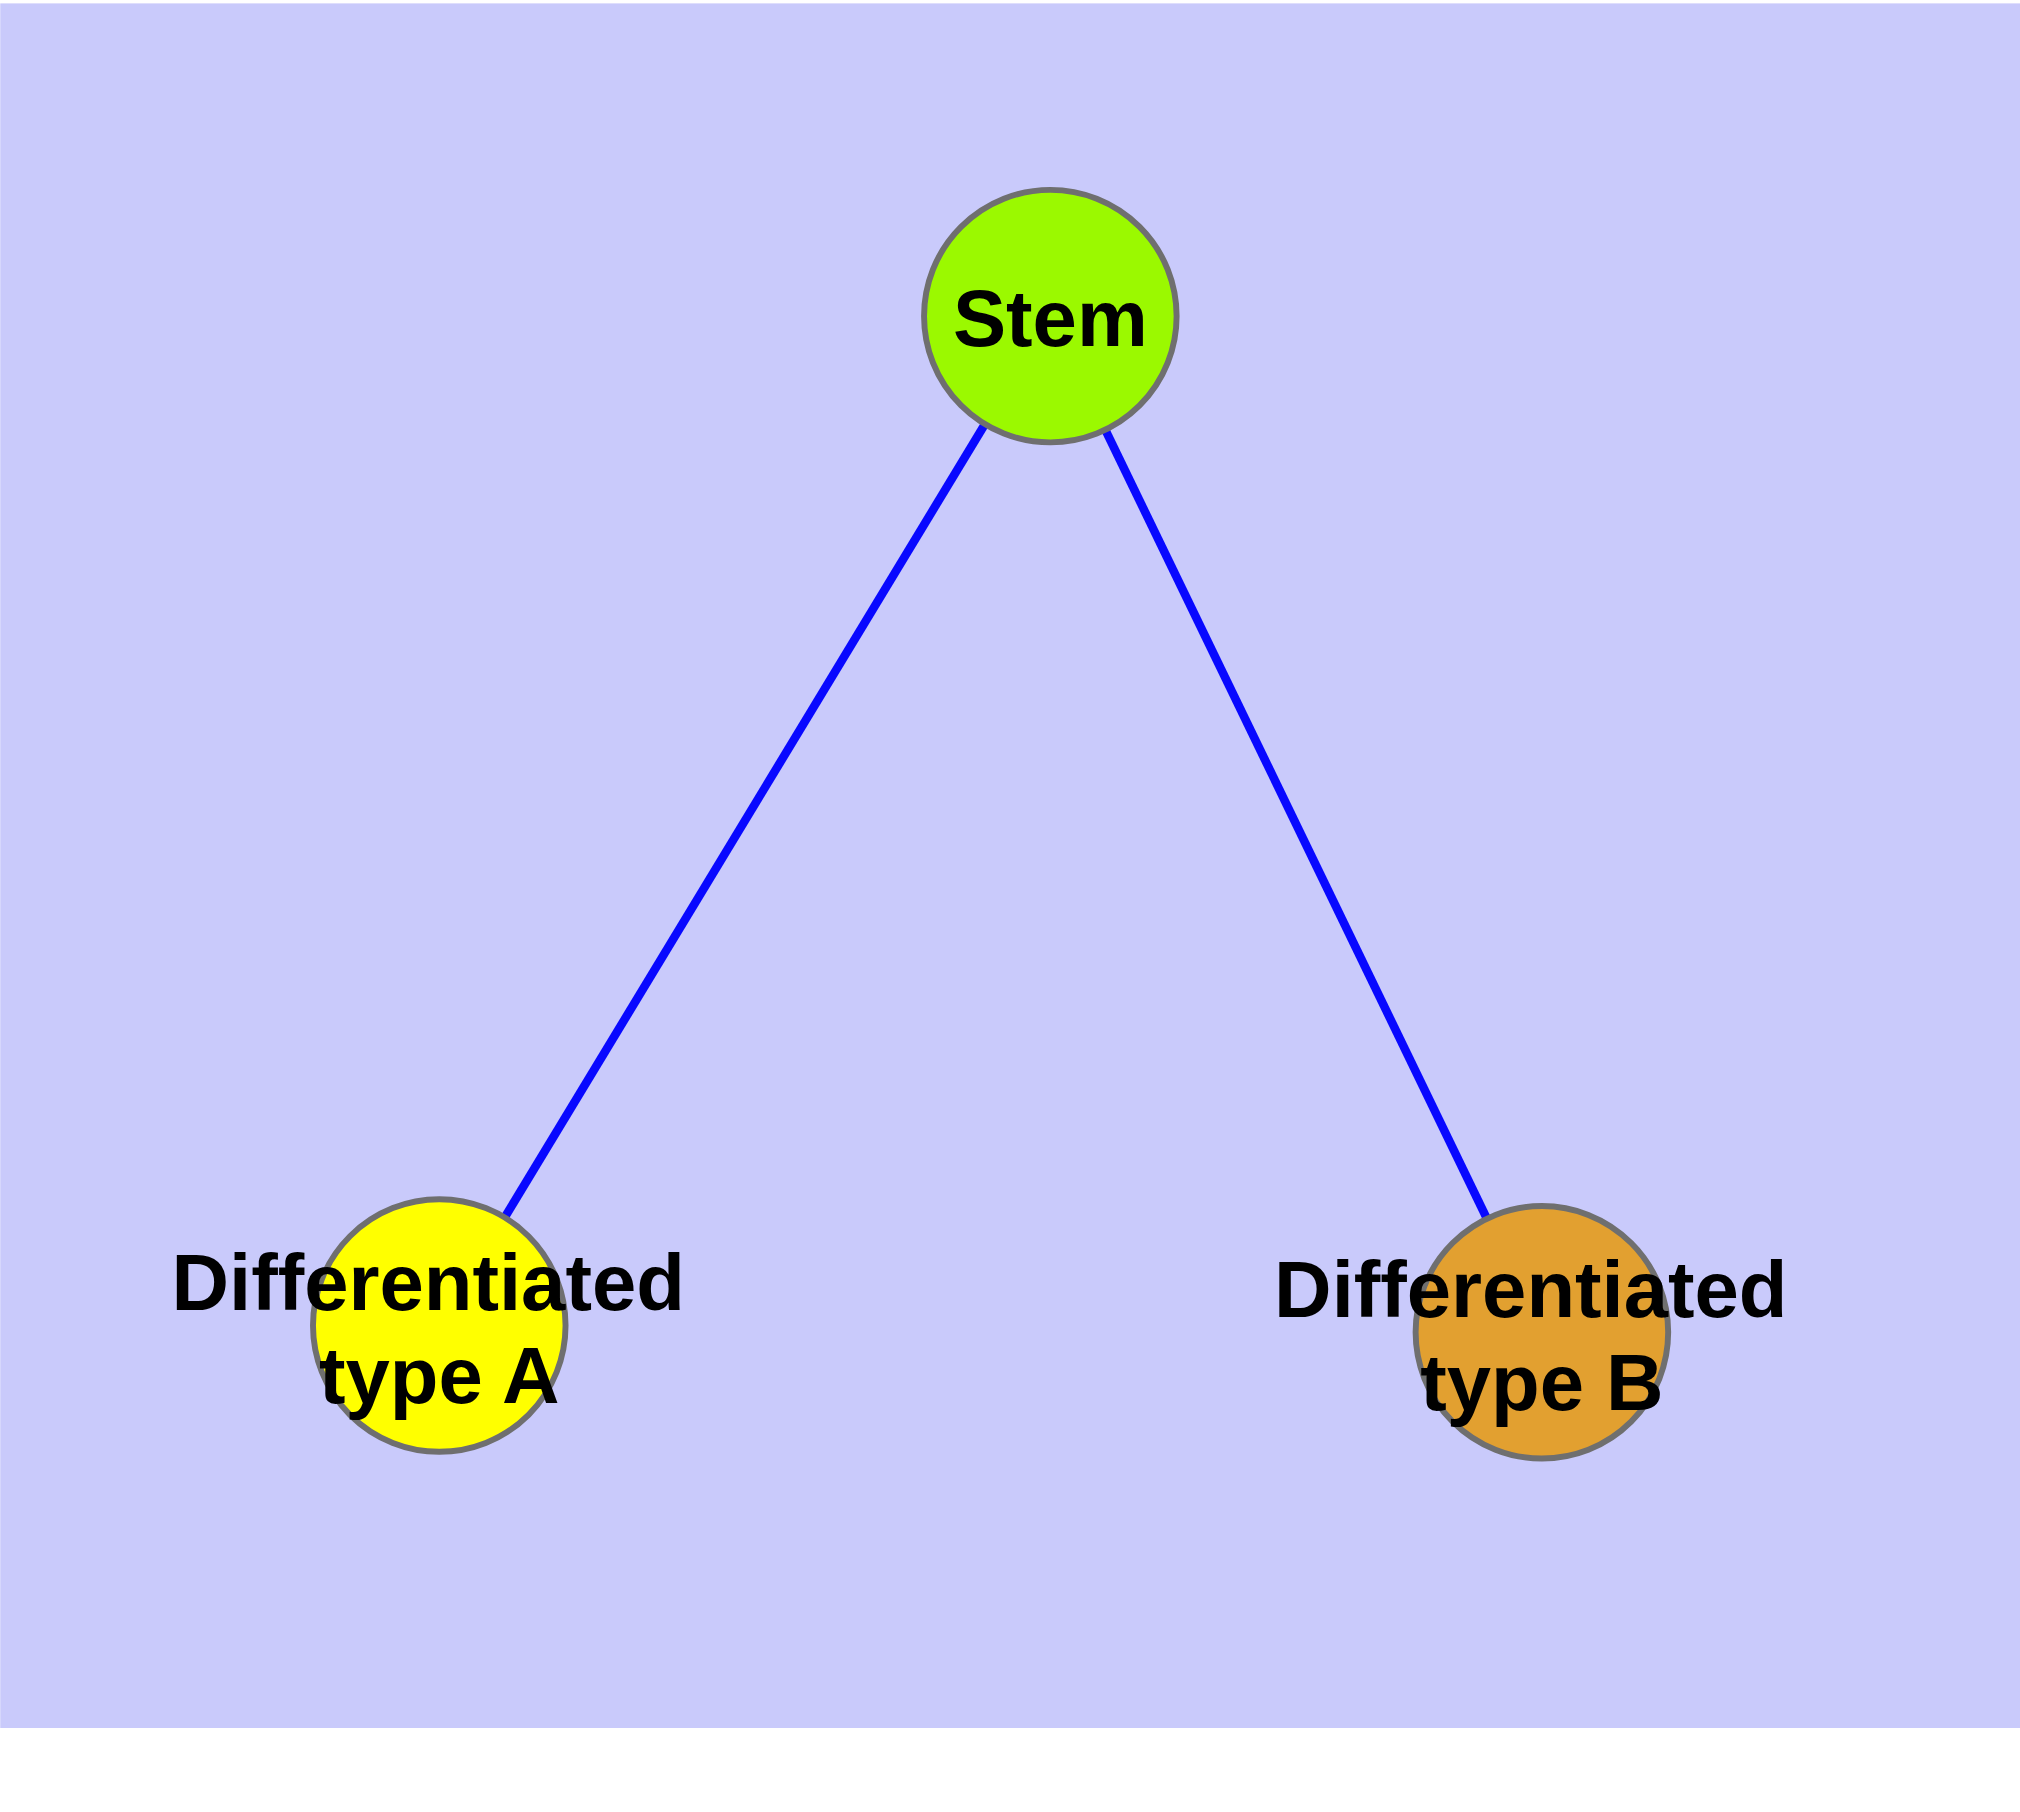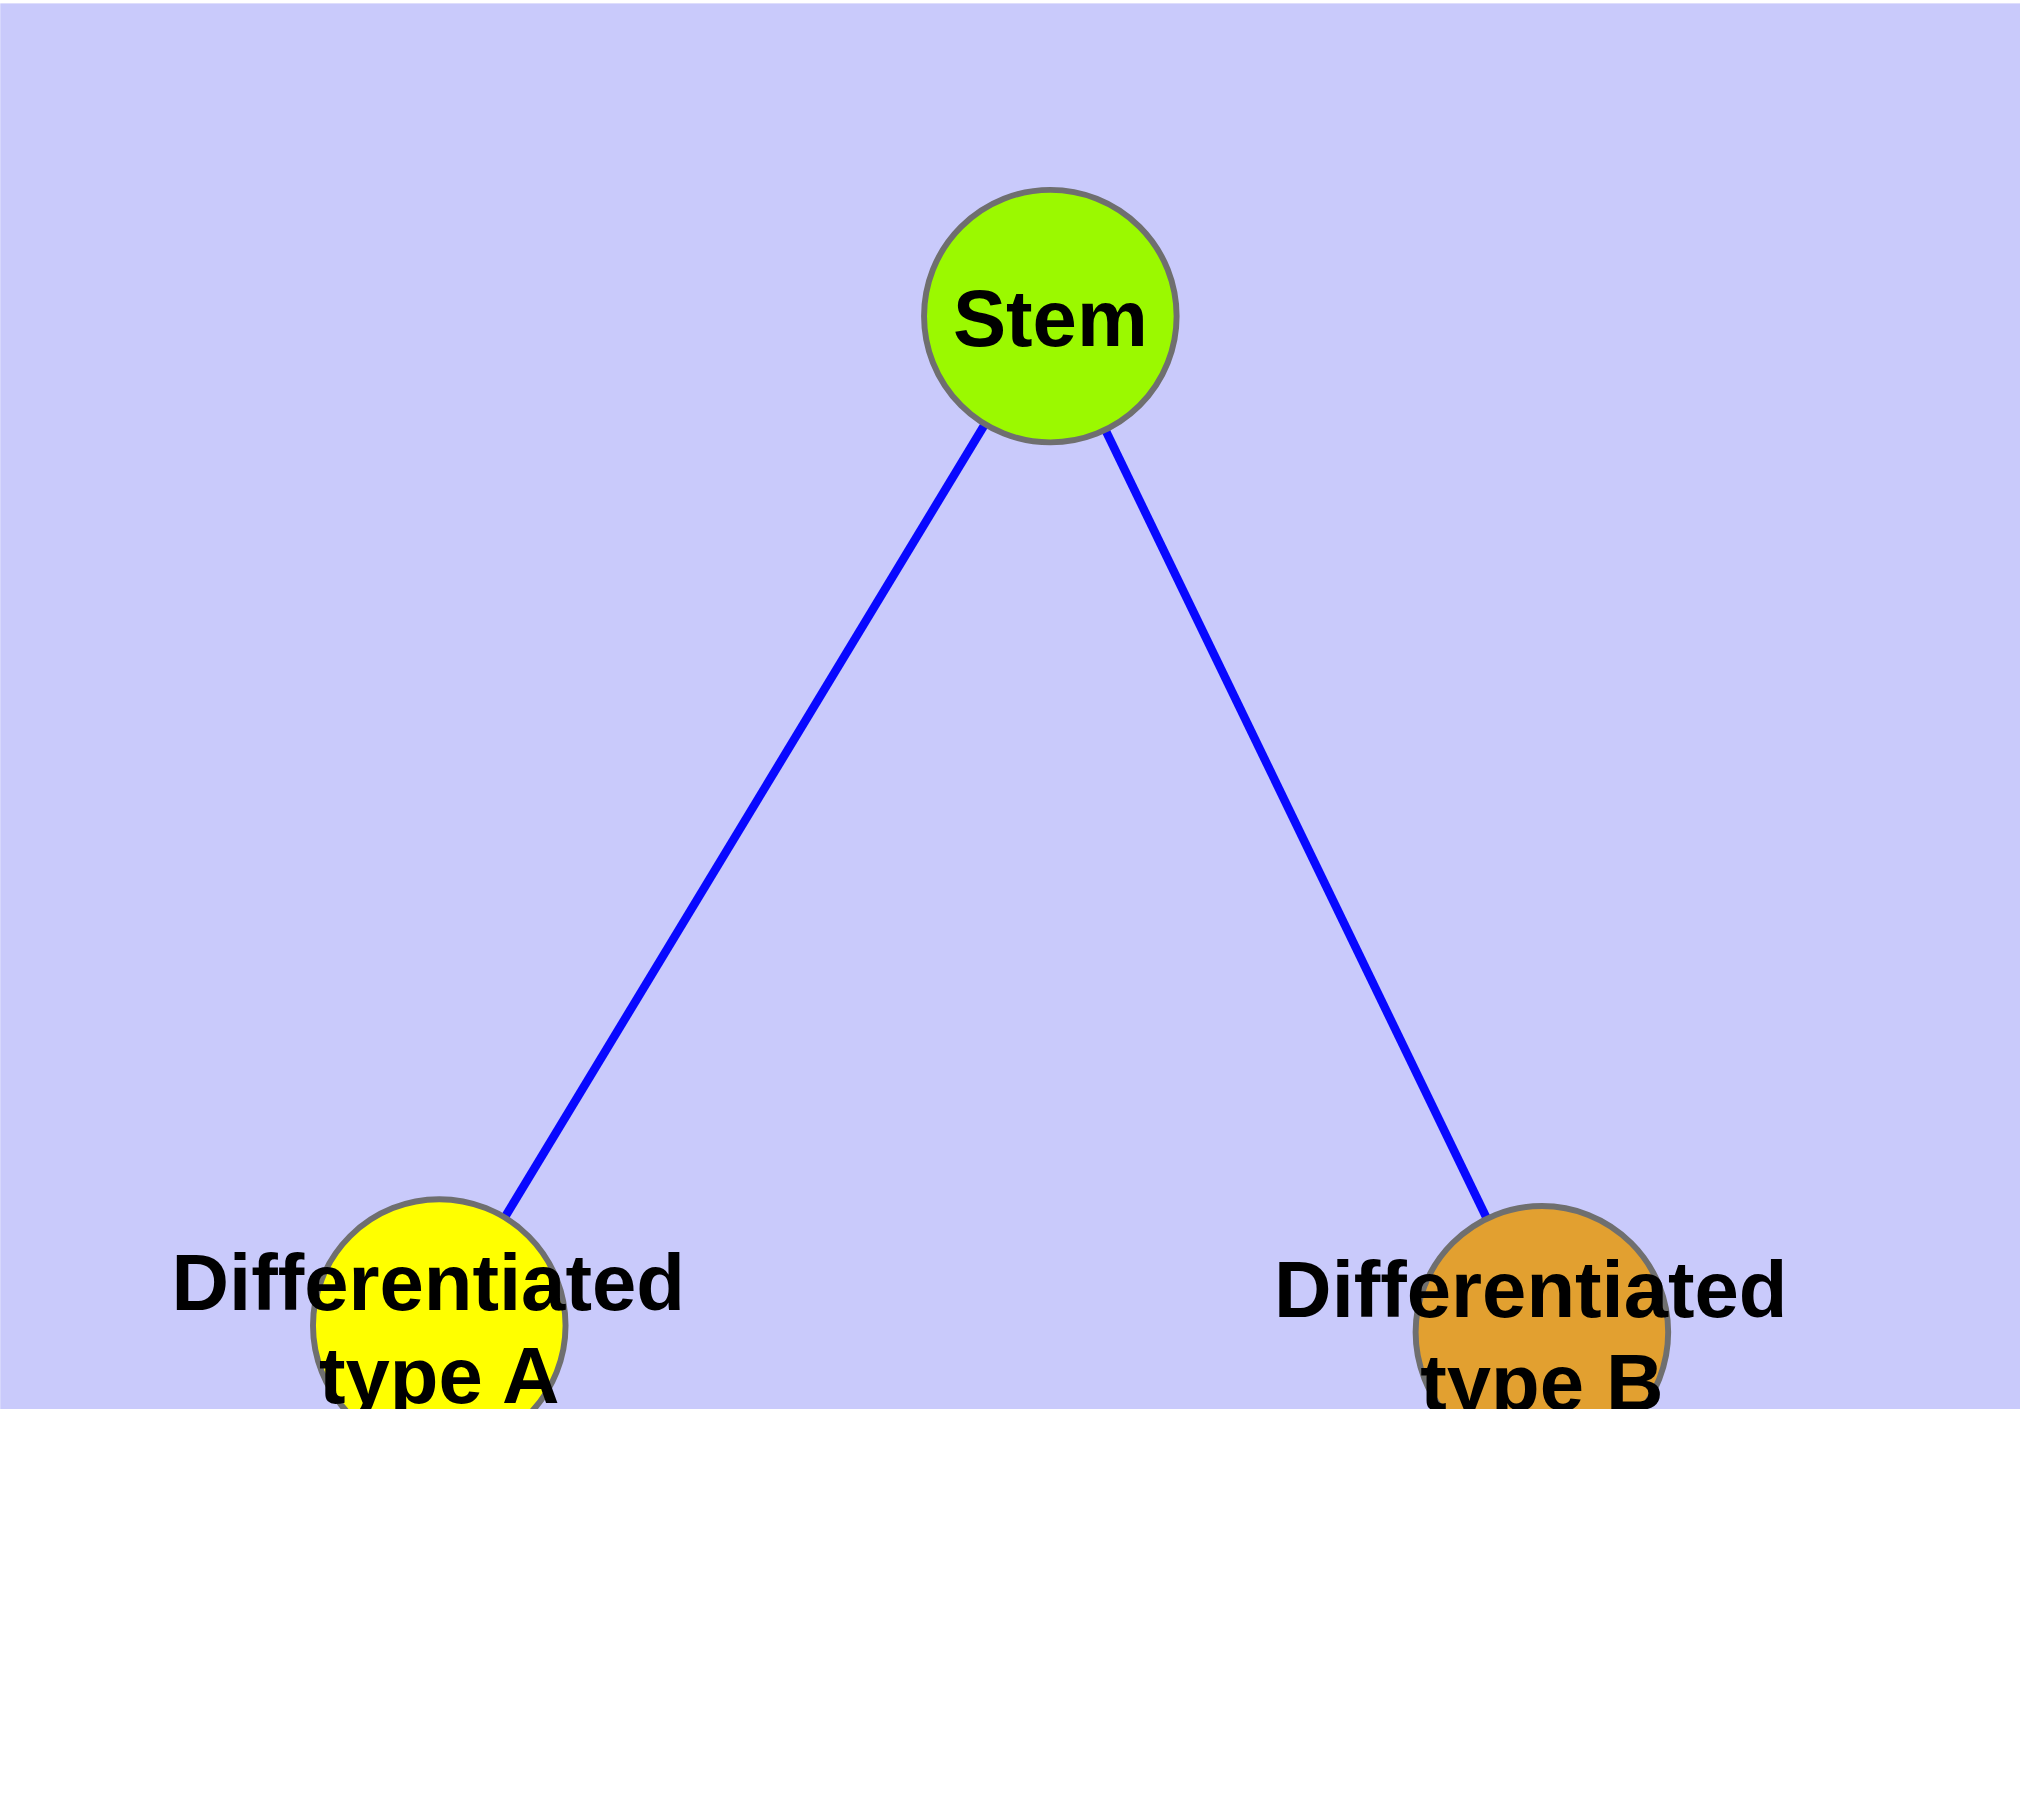--- a/index.html
+++ b/index.html
@@ -2,21 +2,21 @@
 <html style="font-size:13.6px"><head>
 <meta charset="utf-8">
 <style>
   html, body {
     margin: 0;
     padding: 0;
     background: #ffffff;
   }
   .figure-wrap {
     width: 2021px;
-    height: 1409px;
+    height: 1728px;
     position: relative;
   }
   svg {
     display: block;
   }
   .node-label {
     font-family: "Liberation Sans", "DejaVu Sans", sans-serif;
     font-weight: bold;
     font-size: 94px;
     fill: #000000;

